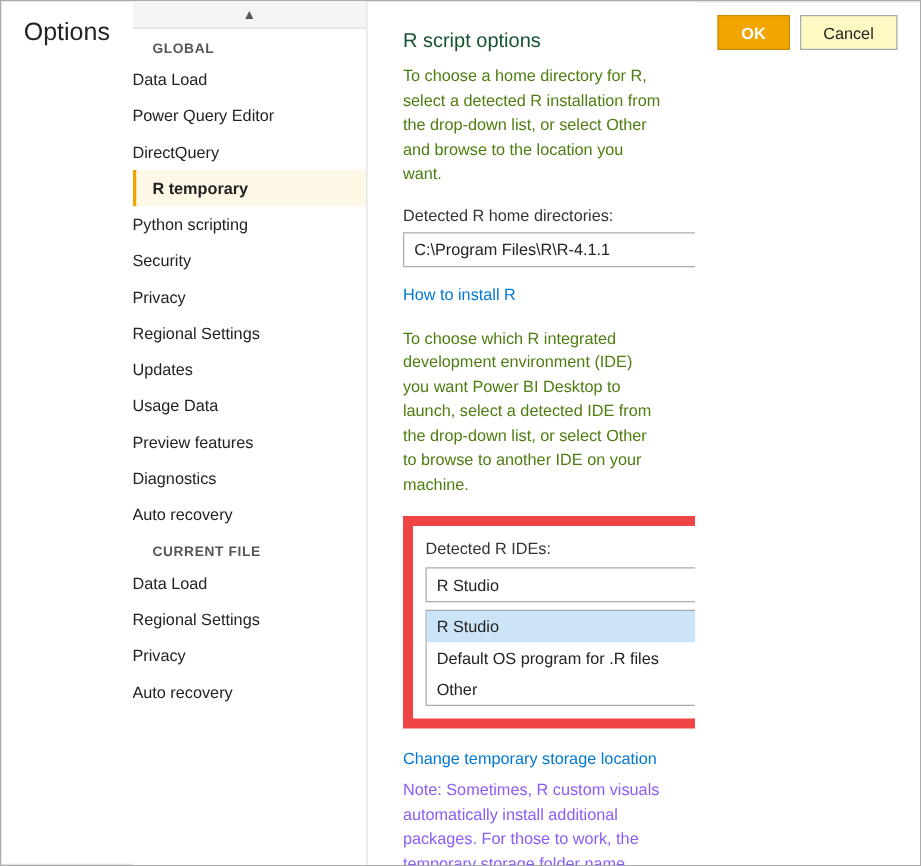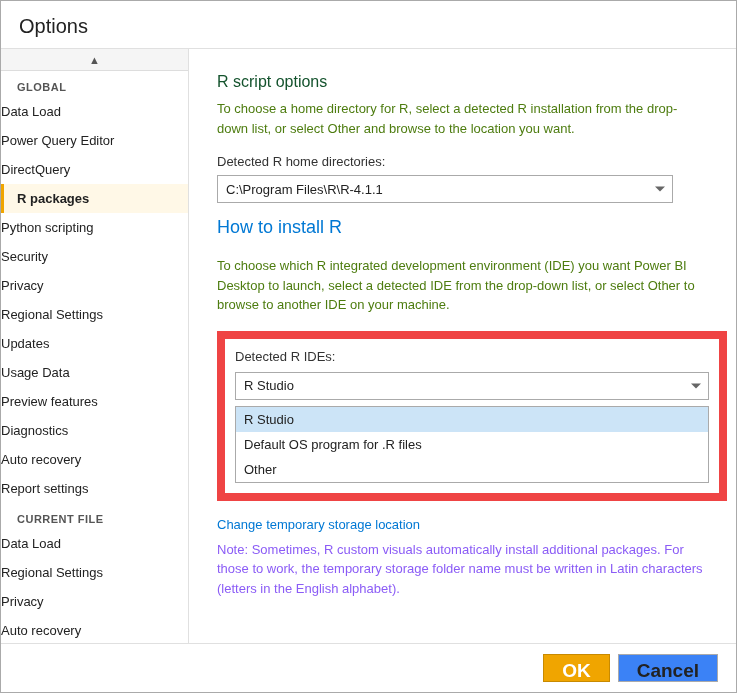--- a/index.html
+++ b/index.html
@@ -13,21 +13,21 @@
       width: 737px;
       height: 693px;
       overflow: hidden;
     }
     .dialog {
       width: 737px;
       height: 693px;
       background: #fff;
       border: 1px solid #aaa;
       display: flex;
-      flex-direction: column;
+      flex-direction: row;
       box-shadow: 2px 2px 8px rgba(0,0,0,0.3);
     }
     .dialog-title {
       padding: 14px 18px 10px 18px;
       font-size: 20px;
       font-weight: 300;
       color: #222;
       border-bottom: 1px solid #e0e0e0;
     }
     .dialog-body {
@@ -125,21 +125,21 @@
       transform: translateY(-50%);
       width: 0;
       height: 0;
       border-left: 5px solid transparent;
       border-right: 5px solid transparent;
       border-top: 5px solid #666;
       pointer-events: none;
     }
     .link {
       color: #0078d4;
-      font-size: 18px;
+      font-size: 13px;
       cursor: pointer;
       text-decoration: none;
       display: inline-block;
       margin-bottom: 18px;
     }
     .ide-box {
       border: 8px solid #ef4444;
       padding: 10px;
       width: 510px;
       margin-bottom: 16px;
@@ -196,35 +196,34 @@
     .dialog-footer {
       padding: 10px 18px;
       border-top: 1px solid #e0e0e0;
       display: flex;
       justify-content: flex-end;
       gap: 8px;
       background: #fff;
     }
     .btn {
       padding: 5px 18px;
-      font-size: 19px;
+      font-size: 13px;
       cursor: pointer;
       border: 1px solid #aaa;
       height: 28px;
     }
     .btn-ok {
       background: #f0a500;
       color: #fff;
       border-color: #c88a00;
       font-weight: 600;
     }
     .btn-cancel {
-      background: #3b82f6;
-      color: #222;
-      font-weight: bold;
+      background: #fef9c3;
+      color: #222;
     }
   </style>
 </head>
 <body>
 
 <div class="dialog">
   <div class="dialog-title">Options</div>
 
   <div class="dialog-body">
 
@@ -236,21 +235,21 @@
       <div class="sidebar-item">
         <span>Data Load</span>
       </div>
       <div class="sidebar-item">
         <span>Power Query Editor</span>
       </div>
       <div class="sidebar-item">
         <span>DirectQuery</span>
       </div>
       <div class="sidebar-item active">
-        <span>R packages</span>
+        <span>R temporary</span>
       </div>
       <div class="sidebar-item">
         <span>Python scripting</span>
       </div>
       <div class="sidebar-item">
         <span>Security</span>
       </div>
       <div class="sidebar-item">
         <span>Privacy</span>
       </div>
@@ -264,23 +263,20 @@
         <span>Usage Data</span>
       </div>
       <div class="sidebar-item">
         <span>Preview features</span>
       </div>
       <div class="sidebar-item">
         <span>Diagnostics</span>
       </div>
       <div class="sidebar-item">
         <span>Auto recovery</span>
-      </div>
-      <div class="sidebar-item">
-        <span>Report settings</span>
       </div>
 
       <div class="sidebar-section-label">CURRENT FILE</div>
 
       <div class="sidebar-item">
         <span>Data Load</span>
       </div>
       <div class="sidebar-item">
         <span>Regional Settings</span>
       </div>

